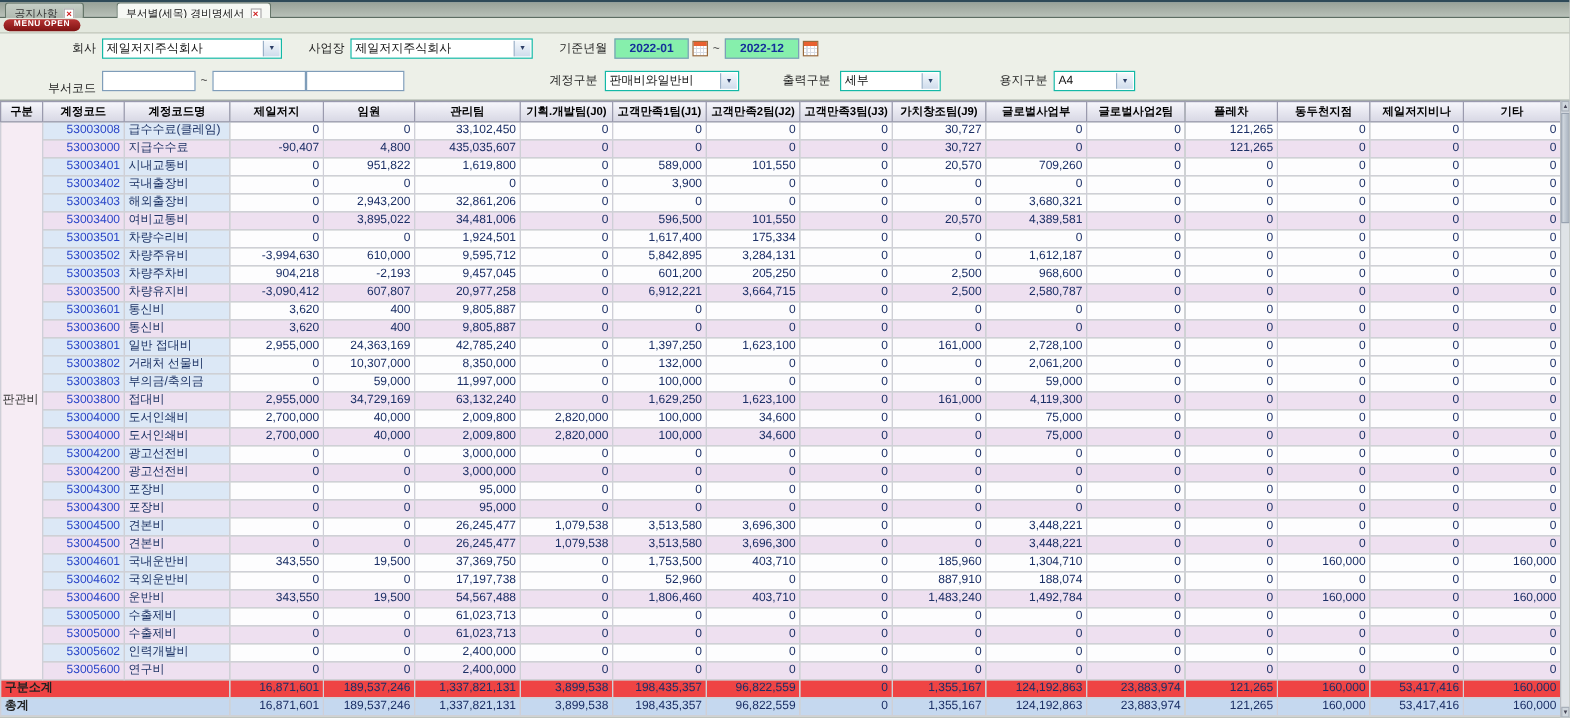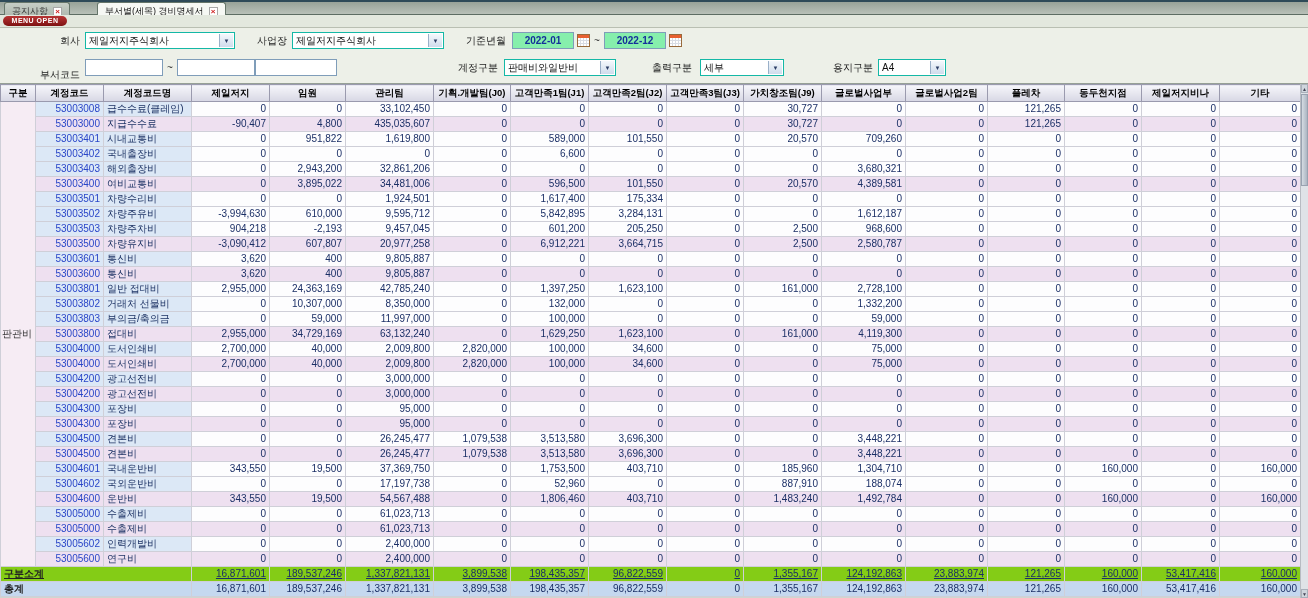--- a/index.html
+++ b/index.html
@@ -36,21 +36,21 @@
   table.grid { border-collapse:collapse; table-layout:fixed; width:1300px; }
   .grid th { height:17px; font-size:9.5px; font-weight:bold; color:#000; text-align:center; background:linear-gradient(#f6f6fb,#d7d7e4); border:1px solid #9a9aae; overflow:hidden; white-space:nowrap; padding:0 1px; }
   .grid td { height:15px; line-height:14px; font-size:10px; border:1px solid #cfcfd8; overflow:hidden; white-space:nowrap; padding:0 3px; }
   .grid td.gubun { background:#f6ecf4; vertical-align:middle; color:#333; padding:0 1px; }
   .grid td.code { color:#2a46c8; text-align:right; }
   .grid td.name { color:#1c3264; text-align:left; }
   .grid td.val { color:#1b2f66; text-align:right; }
   tr.detail td { background:#fdfdfe; }
   tr.detail td.code, tr.detail td.name { background:#dce8f6; }
   tr.summary td { background:#eee0f0; }
-  tr.subtotal td { background:#84cc16; color:#17254e;text-decoration:underline; }
+  tr.subtotal td { background:#ef4444; color:#17254e; }
   tr.total td { background:#c5d8ef; color:#17254e; }
   td.sublabel { text-align:left; font-weight:bold; color:#222 !important; }
 
   
   .vscroll { position:absolute; top:84px; right:0; bottom:0; width:8px; background:#dfe3e7; border-left:1px solid #b8bcc2; }
   .sarrow { position:absolute; left:0; right:0; height:9px; background:#cfd6dd; border:1px solid #a8b0ba; font-size:5px; color:#445; text-align:center; line-height:8px; cursor:pointer; }
   .sarrow.up { top:0; } .sarrow.down { bottom:0; }
   .vthumb { position:absolute; left:0; right:0; top:10px; height:92px; background:linear-gradient(to right,#d4dbe2,#acb6c2); border:1px solid #98a2b0; cursor:grab; }
 </style>
 </head>
@@ -214,21 +214,21 @@
             <td class="val">0</td>
             <td class="val">0</td>
           </tr>
           <tr class="detail">
             <td class="code">53003402</td>
             <td class="name">국내출장비</td>
             <td class="val">0</td>
             <td class="val">0</td>
             <td class="val">0</td>
             <td class="val">0</td>
-            <td class="val">6,600</td>
+            <td class="val">3,900</td>
             <td class="val">0</td>
             <td class="val">0</td>
             <td class="val">0</td>
             <td class="val">0</td>
             <td class="val">0</td>
             <td class="val">0</td>
             <td class="val">0</td>
             <td class="val">0</td>
             <td class="val">0</td>
           </tr>
@@ -398,21 +398,21 @@
             <td class="code">53003802</td>
             <td class="name">거래처 선물비</td>
             <td class="val">0</td>
             <td class="val">10,307,000</td>
             <td class="val">8,350,000</td>
             <td class="val">0</td>
             <td class="val">132,000</td>
             <td class="val">0</td>
             <td class="val">0</td>
             <td class="val">0</td>
-            <td class="val">1,332,200</td>
+            <td class="val">2,061,200</td>
             <td class="val">0</td>
             <td class="val">0</td>
             <td class="val">0</td>
             <td class="val">0</td>
             <td class="val">0</td>
           </tr>
           <tr class="detail">
             <td class="code">53003803</td>
             <td class="name">부의금/축의금</td>
             <td class="val">0</td>

